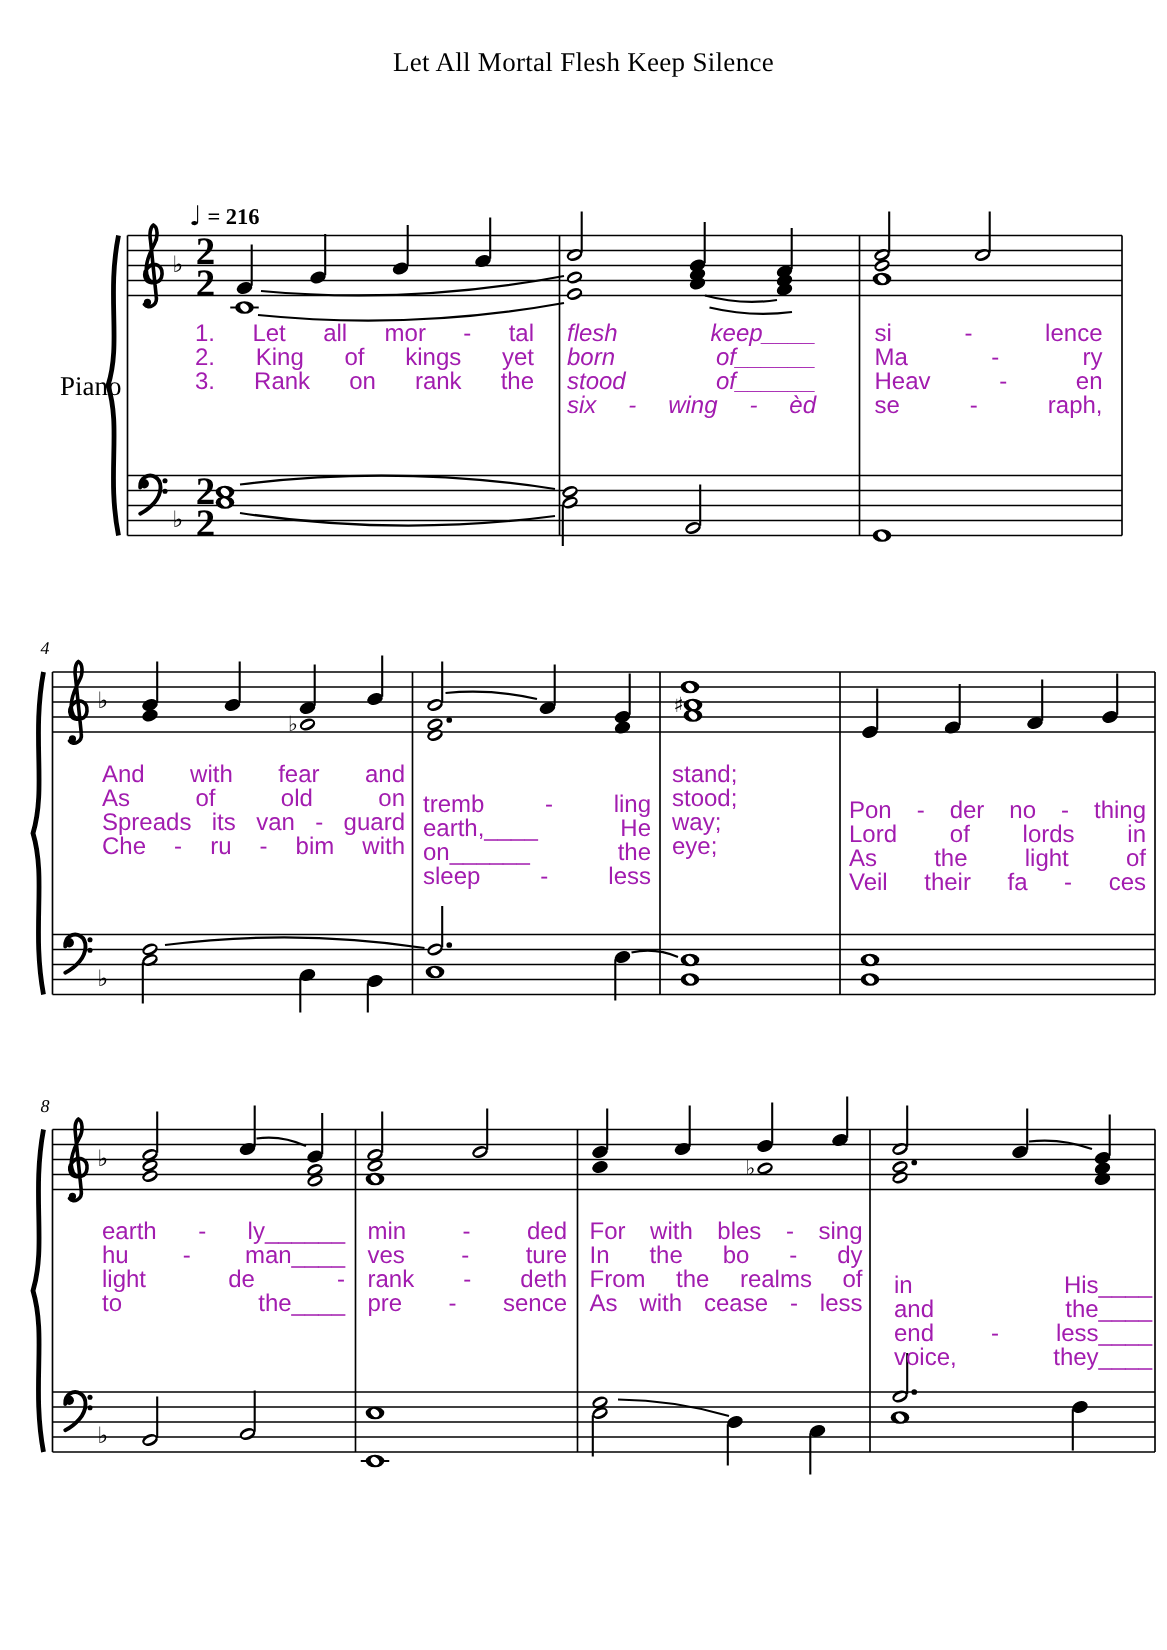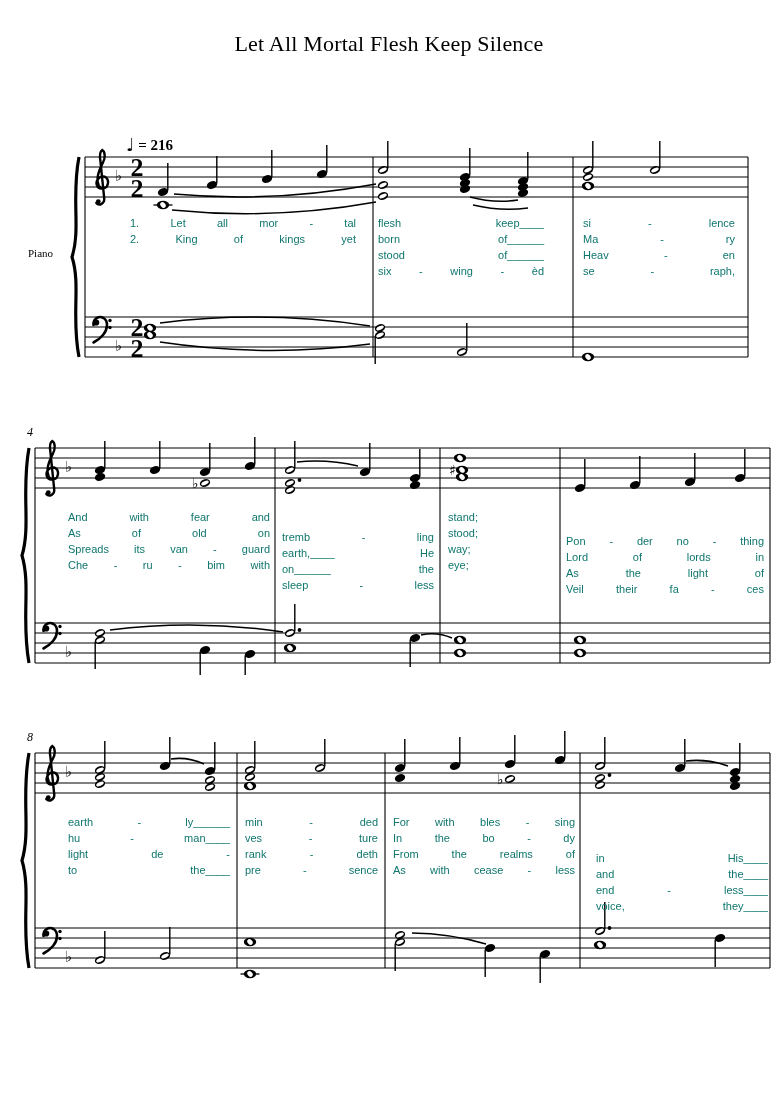--- a/index.html
+++ b/index.html
@@ -1,27 +1,27 @@
 <!DOCTYPE html>
 <html><head>
 <meta charset="utf-8">
 <style>
   html,body{margin:0;padding:0;background:#fff}
   body{width:778px;height:1100px;position:relative;font-family:"Liberation Serif",serif;color:#000;overflow:hidden}
-  .title{position:absolute;top:31px;left:0;width:778px;text-align:center;font-size:22px;letter-spacing:.2px}
+  .title{position:absolute;top:31px;left:0;width:778px;text-align:center;font-size:18px;letter-spacing:.2px}
   .tempo{position:absolute;left:126px;top:134px;font-size:15px;font-weight:bold;white-space:nowrap}
   .tempo .q{font-family:"DejaVu Sans","Liberation Sans",sans-serif;font-size:18px;font-weight:bold;vertical-align:-1px}
-  .instrument{position:absolute;left:28px;top:247px;font-size:11px}
+  .instrument{position:absolute;left:40px;top:247px;font-size:18px}
   .mnum{position:absolute;font-size:12px;font-style:italic}
   .mnum.m4{left:27px;top:425px}
   .mnum.m8{left:27px;top:730px}
   #score svg{position:absolute;left:0}
   .lyric-col{position:absolute}
-  .lyric-line{font-family:"Liberation Sans",sans-serif;font-size:11px;line-height:16px;height:16px;
-              text-align:justify;text-align-last:justify;color:#0f766e}
+  .lyric-line{font-family:"Liberation Sans",sans-serif;font-size:16px;line-height:16px;height:16px;
+              text-align:justify;text-align-last:justify;color:#a21caf}
 </style>
 </head>
 <body>
 
 <div class="title">Let All Mortal Flesh Keep Silence</div>
 
 <div class="tempo"><span class="q">♩</span> <span>= 216</span></div>
 
 <div class="instrument">Piano</div>
 
@@ -164,22 +164,23 @@
       <path d="M 174 64 Q 275 73.14 376 54" fill="none" stroke="#000" stroke-width="1.5"></path>
       <path d="M 172 80 Q 274 90.28 376 72" fill="none" stroke="#000" stroke-width="1.5"></path>
       <path d="M 470 67 Q 494 73.5 518 70" fill="none" stroke="#000" stroke-width="1.5"></path>
       <path d="M 473 75 Q 500.5 81.5 528 78" fill="none" stroke="#000" stroke-width="1.5"></path>
       <path d="M 160 193 Q 265 179.8 370 196" fill="none" stroke="#000" stroke-width="1.5"></path>
       <path d="M 160 212 Q 265 227.7 370 214" fill="none" stroke="#000" stroke-width="1.5"></path>
     </svg>
     <div class="lyric-col" style="left: 130px; top: 215px; width: 226px;">
       <div class="lyric-line">1.&nbsp;Let all mor - tal</div>
       <div class="lyric-line">2.&nbsp;King of kings yet</div>
-    </div>
-    <div class="lyric-col" style="left: 378px; top: 215px; width: 166px;">
+      <div class="lyric-line">3.&nbsp;Rank on rank the</div>
+    </div>
+    <div class="lyric-col" style="left: 378px; top: 215px; width: 166px; font-style: italic;">
       <div class="lyric-line">flesh keep____</div>
       <div class="lyric-line">born of______</div>
       <div class="lyric-line">stood of______</div>
       <div class="lyric-line">six - wing - èd</div>
     </div>
     <div class="lyric-col" style="left: 583px; top: 215px; width: 152px;">
       <div class="lyric-line">si - lence</div>
       <div class="lyric-line">Ma - ry</div>
       <div class="lyric-line">Heav - en</div>
       <div class="lyric-line">se - raph,</div>

